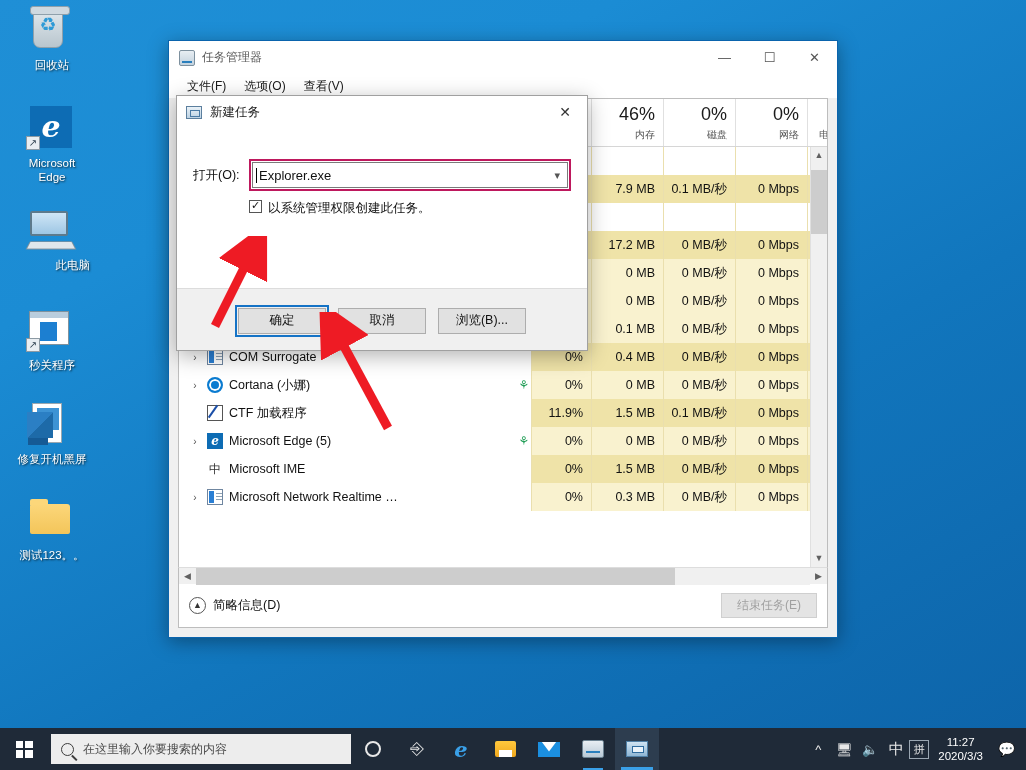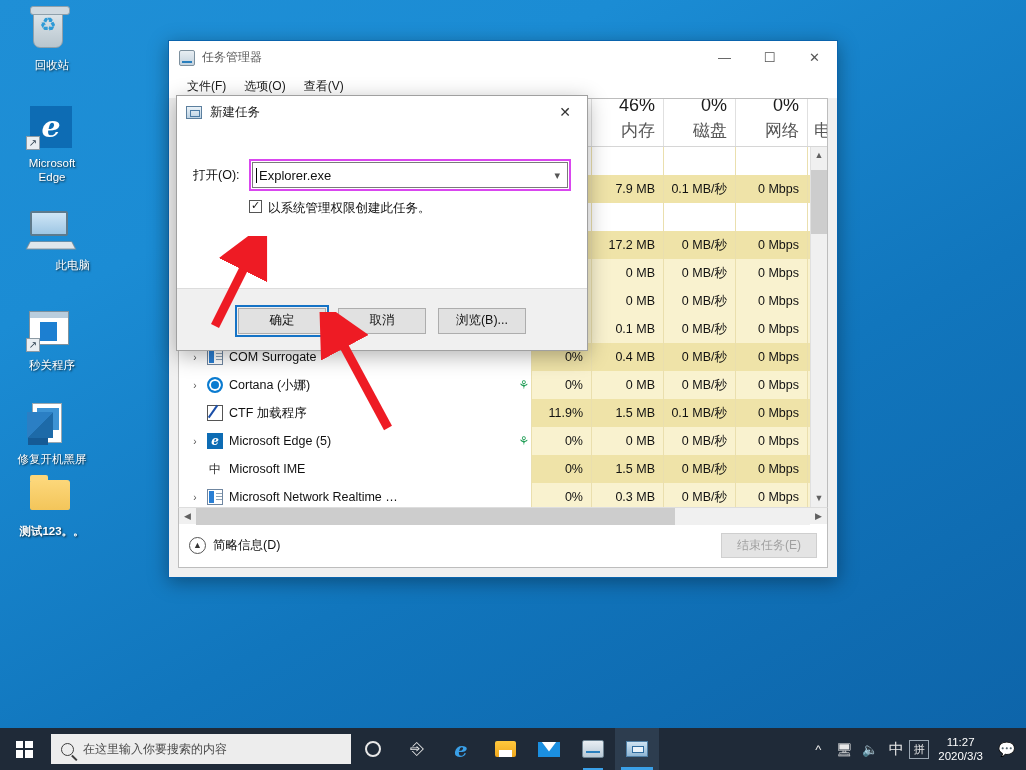--- a/index.html
+++ b/index.html
@@ -73,21 +73,21 @@
   .ico-folder:before { content:""; position:absolute; left:0; top:-5px; width:18px; height:6px;
      background:#fcd77a; border-radius:2px 2px 0 0; }
   .shortcut-arrow { position:absolute; left:2px; bottom:2px; width:14px; height:14px;
      background:#e9eef2; border:1px solid #8c9aa4; text-shadow:none;
      font-size:10px; line-height:12px; color:#2b3e4c; }
 
   
   #taskmgr {
     position: absolute;
     left: 168px; top: 40px;
-    width: 670px; height: 538px;
+    width: 670px; height: 598px;
     background: #f0f0f0;
     border: 1px solid #0a64ad;
     box-shadow: 0 4px 18px rgba(0,0,0,.35);
     display: flex; flex-direction: column;
   }
   #tm-titlebar {
     height: 33px; background:#fff;
     display:flex; align-items:center;
     border-bottom:none;
     position:relative;
@@ -106,21 +106,21 @@
   #tm-menubar span { padding:2px 9px; cursor:default; }
 
   #tm-body { flex:1; background:#fff; margin:0 9px; border:1px solid #bdbdbd; border-bottom:none;
      display:flex; flex-direction:column; overflow:hidden; position:relative; }
 
   
   #tm-head { display:flex; height:48px; background:#fff; border-bottom:1px solid #d6d6d6;
      flex:0 0 auto; }
   .col { font-size:12px; color:#222; position:relative; }
   .col .pct { display:block; text-align:right; font-size:18px; color:#1a1a1a; padding-top:4px; }
-  .col .nm  { display:block; text-align:right; font-size:17px; color:#555; padding-top:3px; }
+  .col .nm  { display:block; text-align:right; font-size:10px; color:#555; padding-top:3px; }
   .col.namecol { flex:0 0 352px; padding-left:10px; display:flex; align-items:flex-end; }
   .col.namecol .nm { text-align:left; padding-bottom:4px; }
   .col.datacol { border-left:1px solid #e0e0e0; padding:0 8px 4px 6px; display:flex; flex-direction:column;
      justify-content:flex-end; }
   .c-cpu { flex:0 0 60px; }
   .c-mem { flex:0 0 72px; }
   .c-dsk { flex:0 0 72px; }
   .c-net { flex:0 0 72px; }
   .c-pow { flex:0 0 30px; overflow:hidden; }
 
@@ -201,21 +201,21 @@
      border-bottom:1px solid #1f6fae;
      background: linear-gradient(90deg, transparent 0 2px, #2a7fbd 2px 3px, transparent 3px 6px,
        #2a7fbd 6px 7px, transparent 7px 12px, #2a7fbd 12px 13px, transparent 13px 18px,
        #2a7fbd 18px 19px, transparent 19px 26px); }
   .mico .stand { position:absolute; left:13px; top:25px; width:12px; height:5px; background:#b9c8d4; }
   .mico .base { position:absolute; left:6px; top:30px; width:26px; height:4px; background:#c8d5df;
      border-radius:2px; }
   .dlg-info .txt { font-size:12.5px; color:#111; line-height:19px; }
   .openrow { display:flex; align-items:center; margin-top:22px; }
   .openrow .lbl { font-size:12.5px; color:#111; flex:0 0 56px; }
-  #combo-wrap { position:relative; flex:1; border:2px solid #d946ef; padding:1px; }
+  #combo-wrap { position:relative; flex:1; border:2px solid #be185d; padding:1px; }
   #combo { height:26px; border:1px solid #7a7a7a; background:#fff; display:flex; align-items:center;
      padding:0 6px; position:relative; }
   #combo .caret-bar { width:1px; height:15px; background:#000; position:absolute; left:3px; }
   #combo .val { font-size:13px; color:#111; }
   #combo .dd { position:absolute; right:7px; top:6px; font-size:11px; color:#555; }
   .chkrow { display:flex; align-items:flex-start; gap:6px; margin-top:9px; padding-left:56px; }
   .chkbox { width:13px; height:13px; border:1px solid #555; background:#fff; position:relative;
      flex:0 0 13px; }
   .chkbox:after { content:"\2713"; position:absolute; left:1px; top:-2px; font-size:11px; color:#111; }
   .chkrow .ctext { font-size:12.5px; color:#111; }
@@ -288,21 +288,21 @@
     <span class="label">秒关程序</span>
   </div>
 
   <div class="desk-icon" style="left:1px; top:400px; width:94px;">
     <div class="glyph">
         <span class="ico-doc"></span>
       </div>
     <span class="label">修复开机黑屏</span>
   </div>
 
-  <div class="desk-icon" style="left:6px; top:472px;font-weight:bold;">
+  <div class="desk-icon" style="left:6px; top:496px;">
     <div class="glyph">
         <span class="ico-folder"></span>
       </div>
     <span class="label">测试123。。</span>
   </div>
 
   <div id="taskmgr">
 
     <div id="tm-titlebar">
       <span class="tm-ico"></span>

